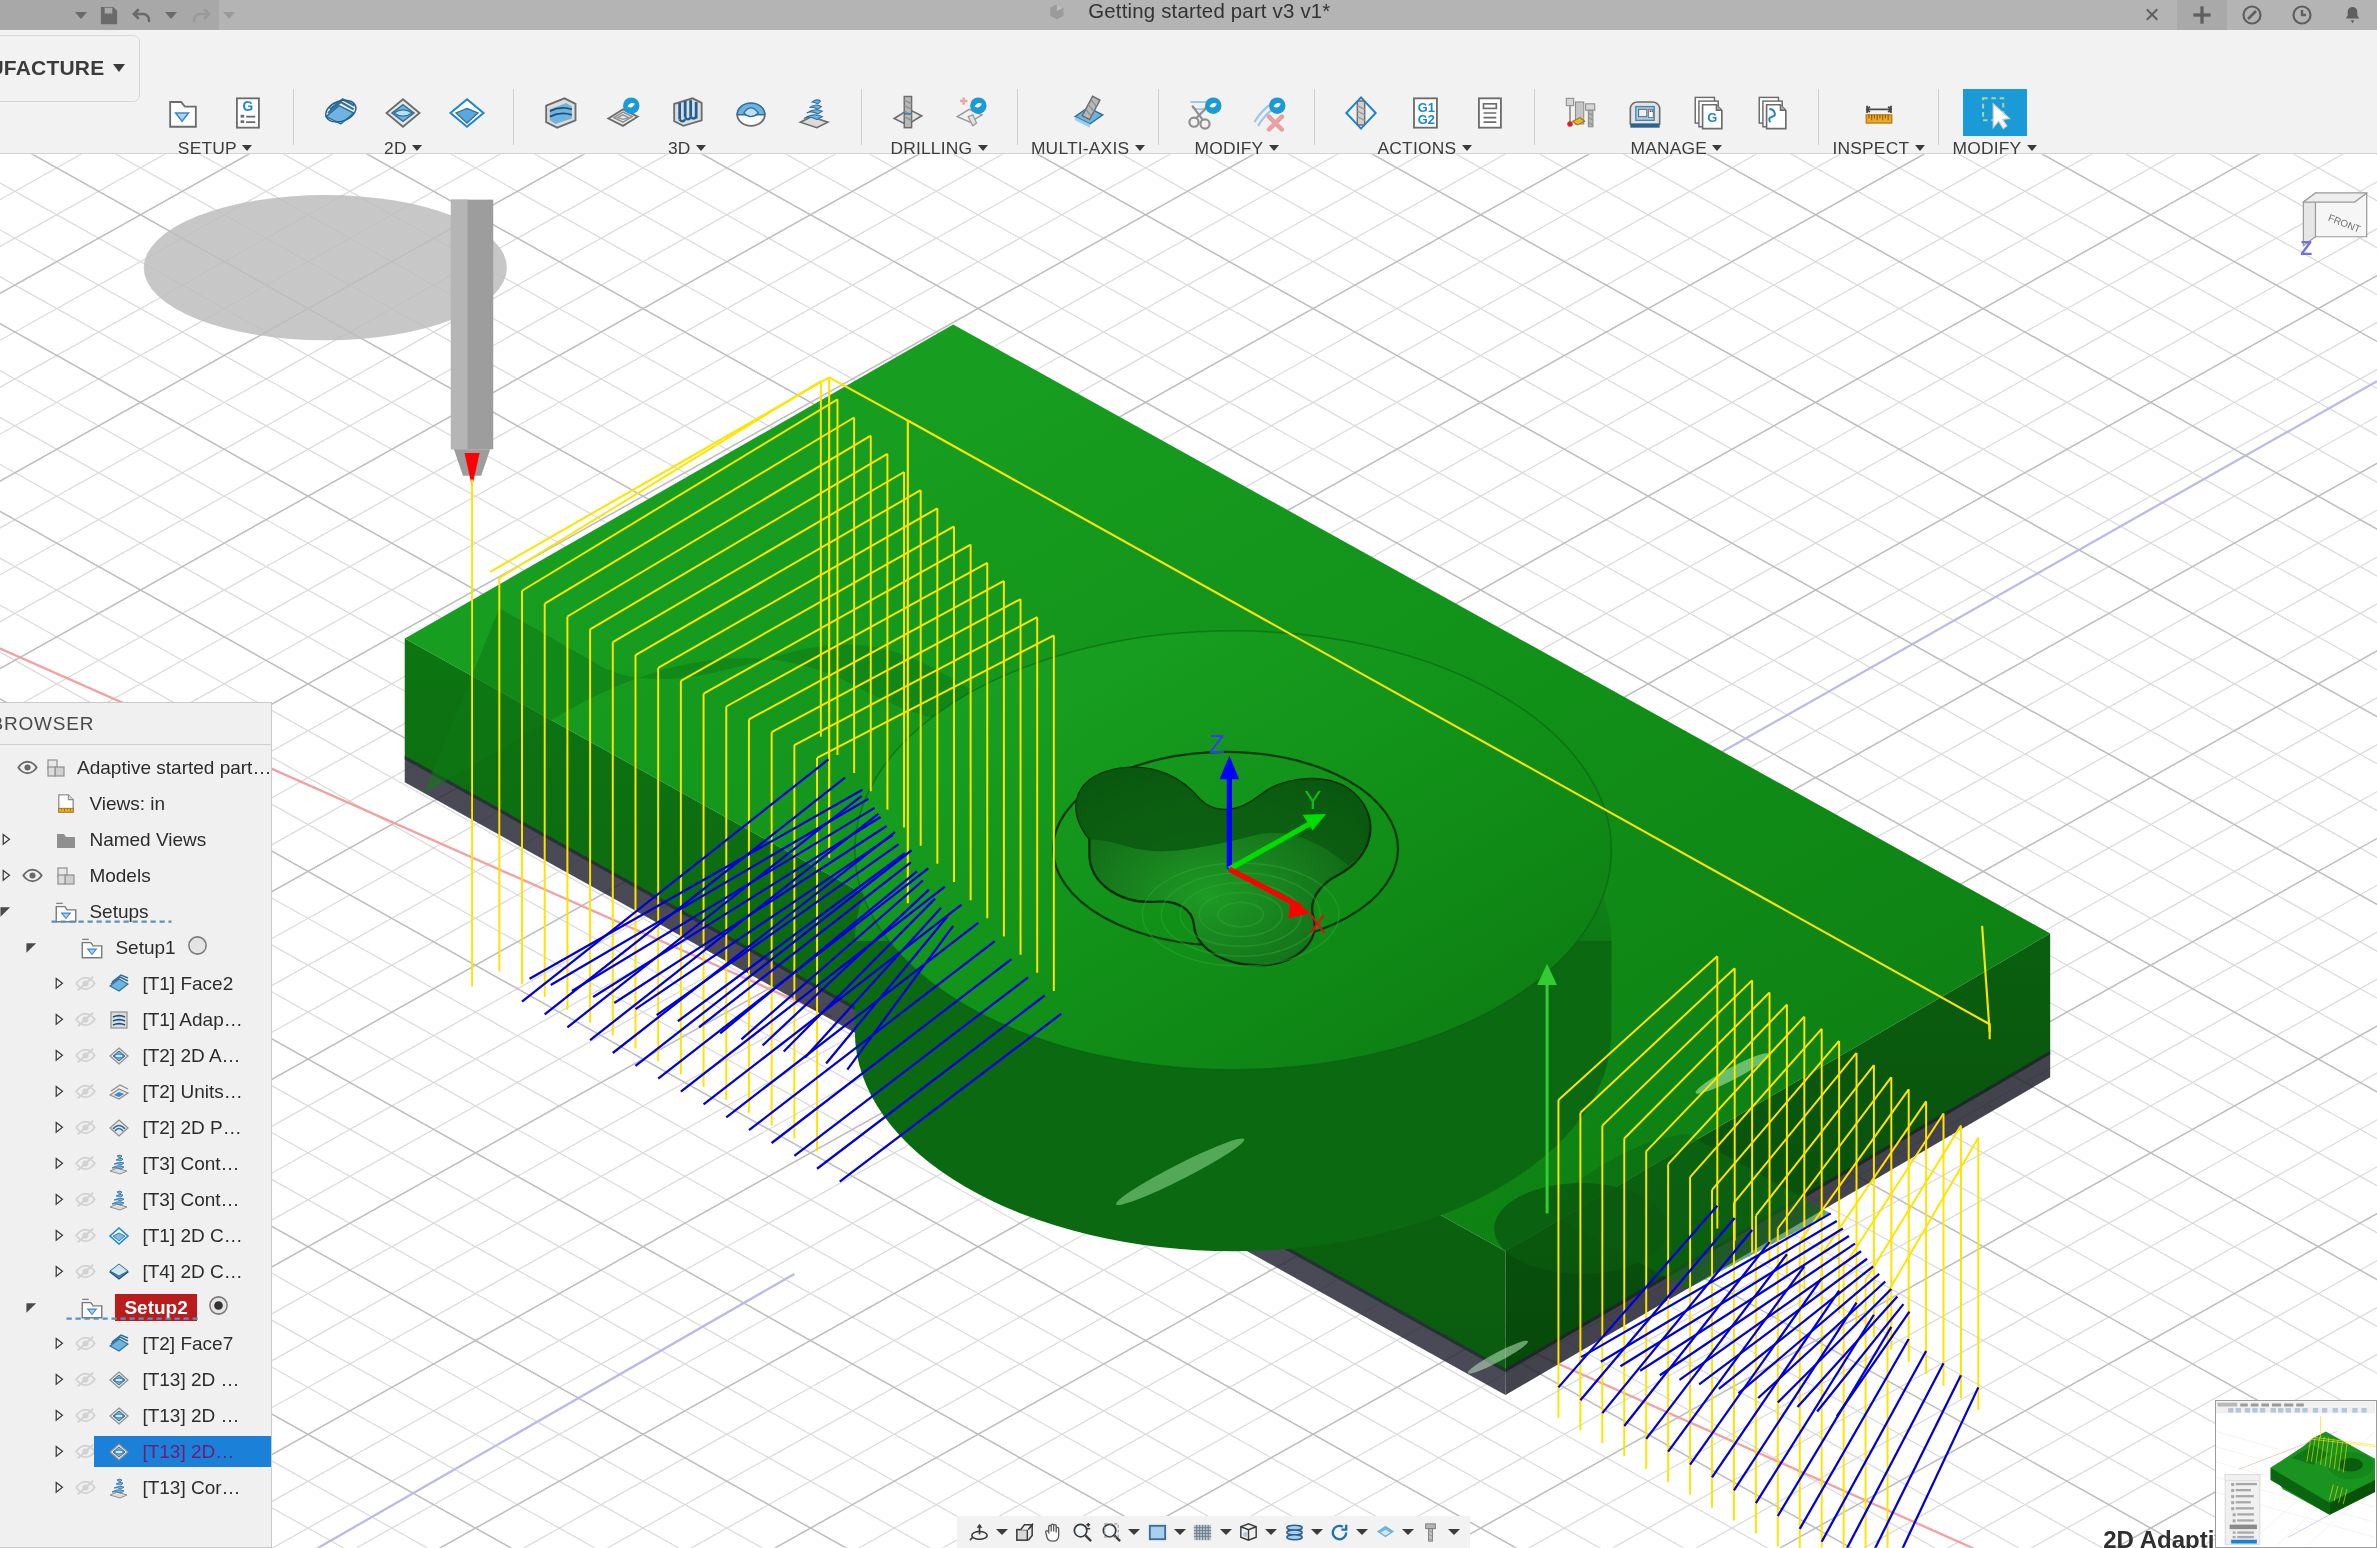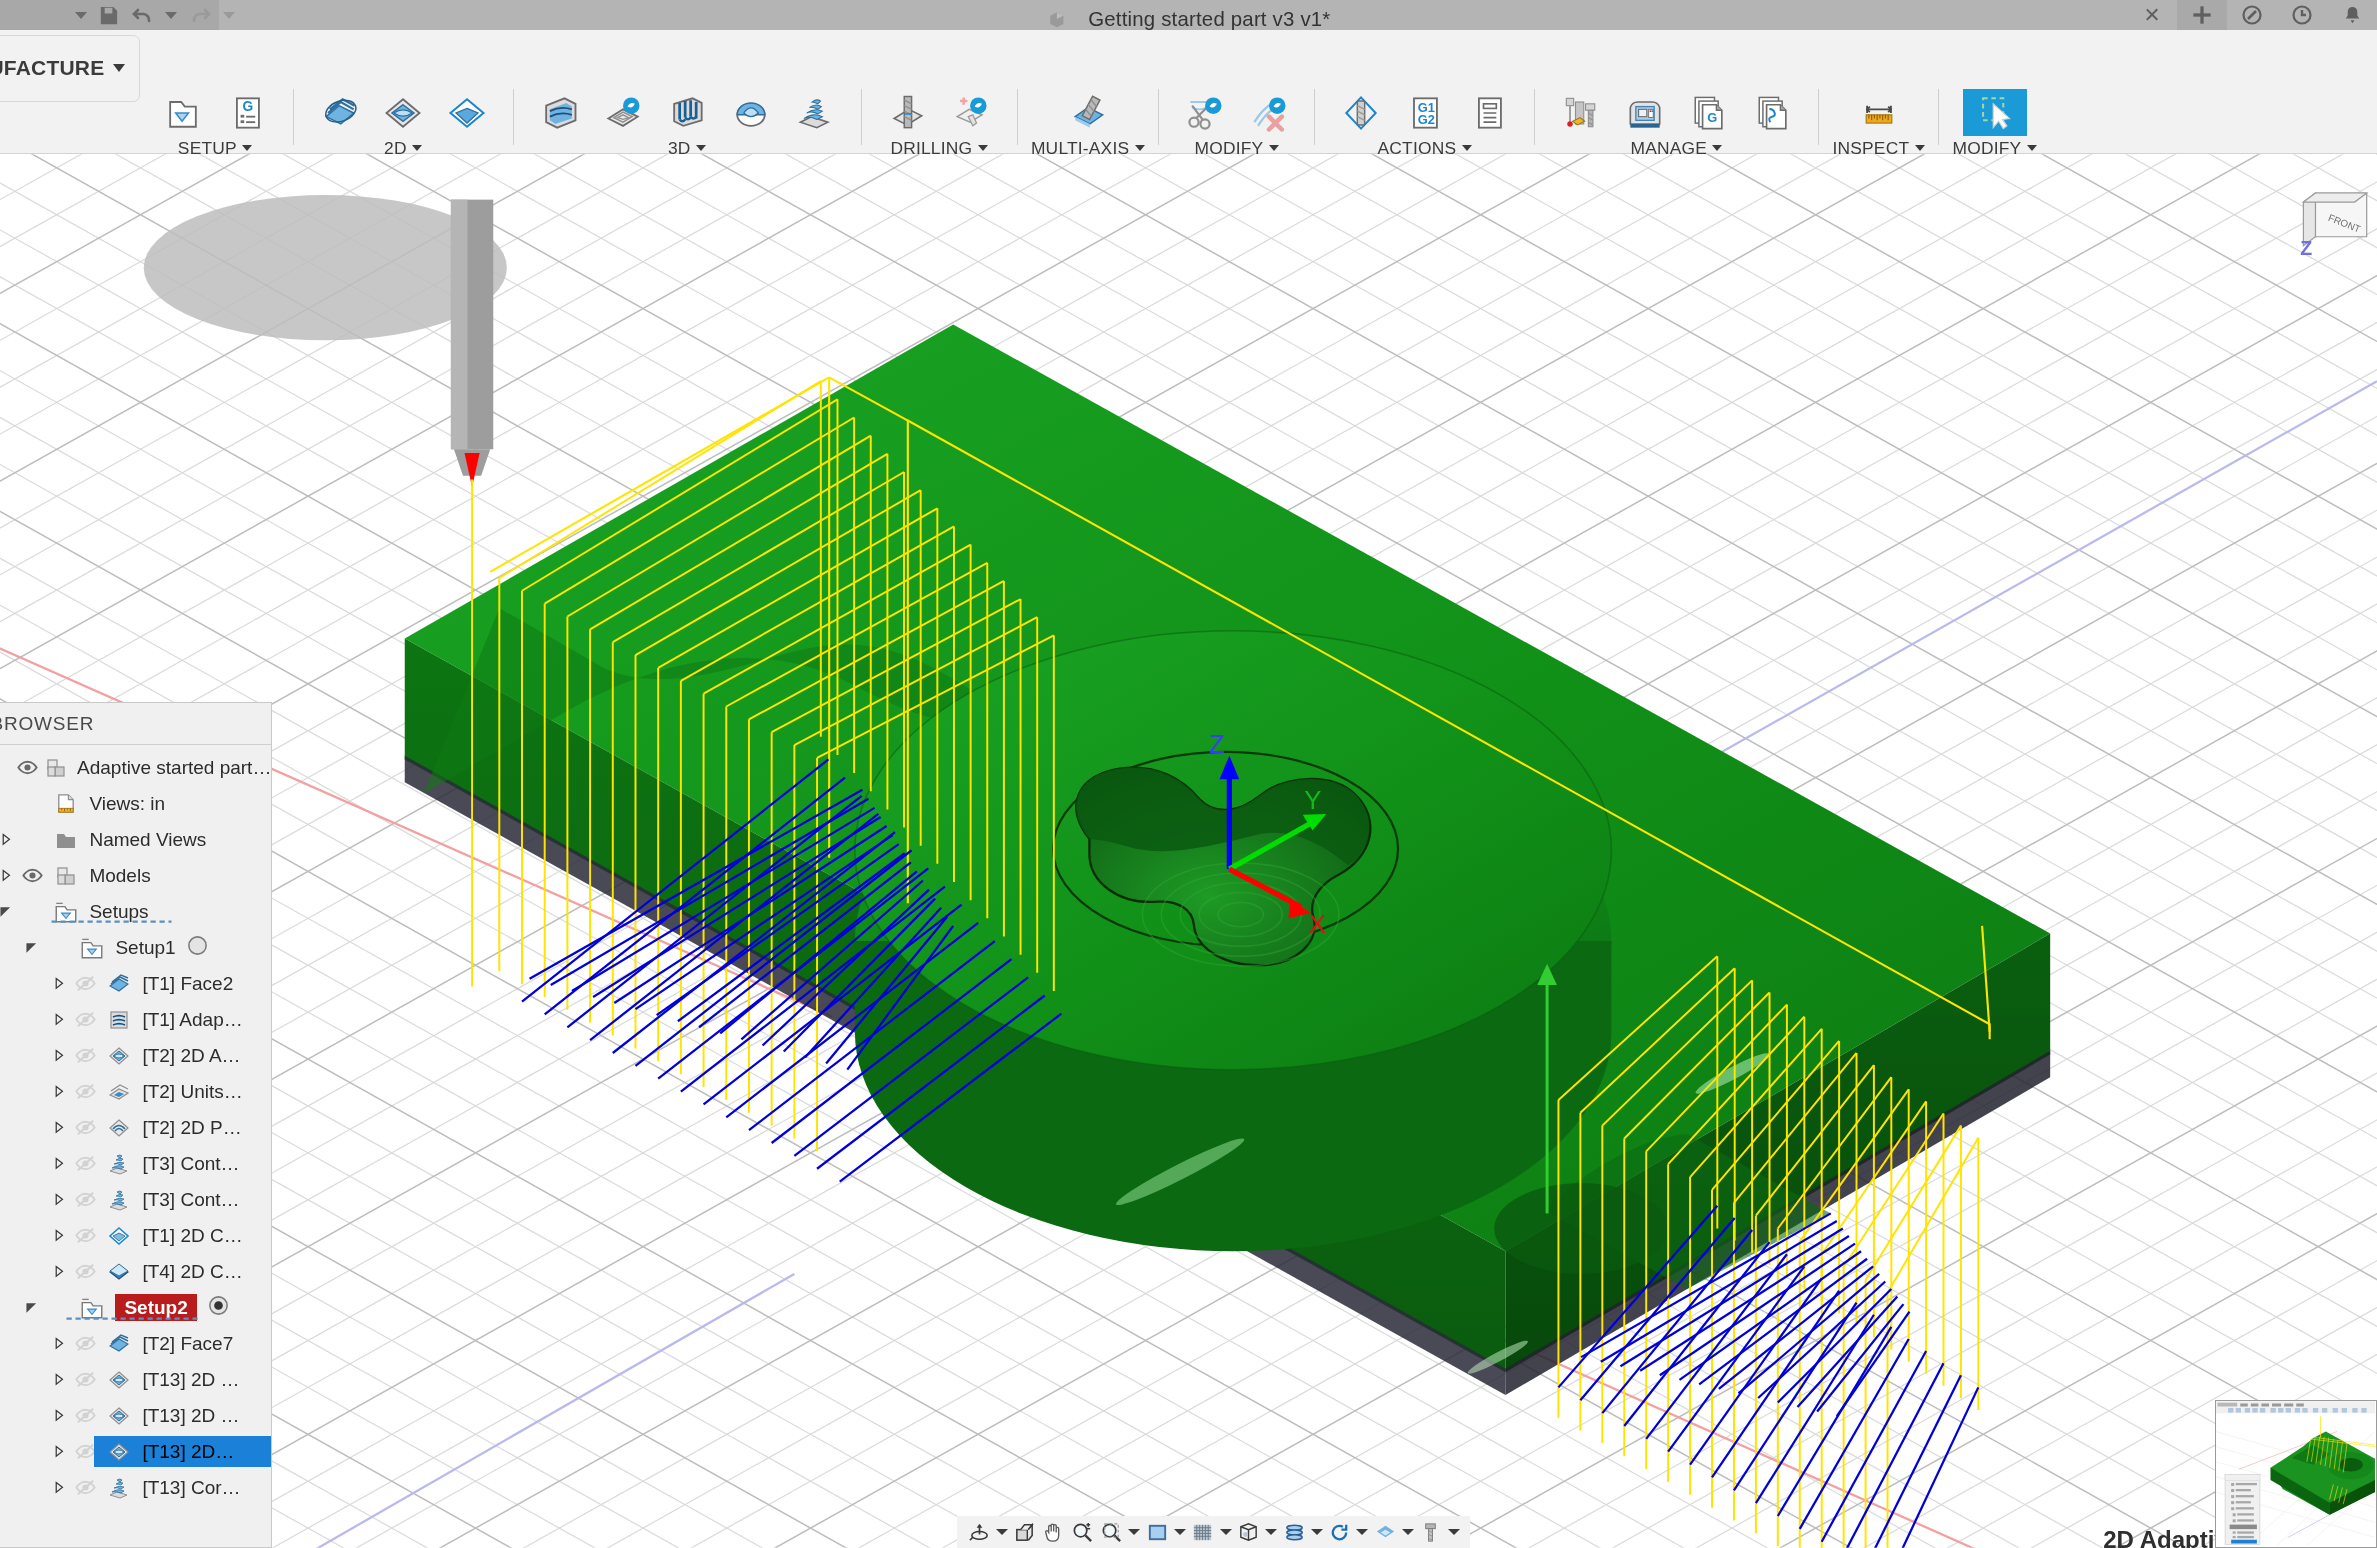--- a/index.html
+++ b/index.html
@@ -17,21 +17,21 @@
   }
   .tb-left{ position:absolute; left:0; top:0; height:30px; width:219px;
             background:#a8a8a8; display:flex; align-items:center; gap:10.6px; padding-left:64px;}
   .tb-btn{ width:26px;height:26px; display:flex;align-items:center;justify-content:center;
            color:#5a5a5a; }
   .caret-sm{ width:0;height:0;border-left:6.8px solid transparent;border-right:6.8px solid transparent;
              border-top:7.6px solid #6a6a6a; }
   .tb-doc-icon{ width:19.7px;height:26px;background:#6e6e6e; }
 
   #doc-title-wrap{
-    position:absolute; left:0; top:12px; width:2377px; height:15px;
+    position:absolute; left:0; top:4px; width:2377px; height:15px;
     display:flex; align-items:center; justify-content:center; gap:22px;
     pointer-events:none;
   }
   #doc-title{ font-size:20.4px; color:#333; letter-spacing:0.2px; }
   .doc-cube{ width:19.7px;height:19.7px; position:relative; }
 
   .tb-right{ position:absolute; right:0; top:0; height:30px; display:flex; align-items:center; }
   .tb-ricon{ width:50px;height:30px; display:flex;align-items:center;justify-content:center;
              color:#5f5f5f; font-size:20.4px; }
   .tb-ricon.hl{ background:#a9a9a9; }
@@ -91,21 +91,21 @@
   .trow{ height:36px; display:flex; align-items:center; font-size:19px; color:#2c2c2c;
          position:relative; }
   .trow .arrow{ width:23px; display:flex; align-items:center; justify-content:center; }
   .eye{ width:32px; display:flex; align-items:center; justify-content:center; }
   .ticon{ width:35px; display:flex; align-items:center; justify-content:center; }
   .tlabel{ margin-left:6px; white-space:nowrap; }
   .trow.selected .tlabel{ background:#1a80d8; color:#fff; padding:2.3px 6.8px; border-radius:1.5px; }
   .trow .tlabel.greyhl{ background:#b91c1c; color:#fff; font-weight:bold; padding:2.3px 9px; }
   .sel-band{ position:absolute; left:101px; right:0; top:2.3px; bottom:2.3px; background:#1a80d8; }
   .trow.selected .ticon, .trow.selected .tlabel{ position:relative; z-index:2; }
-  .trow.selected .tlabel{ background:transparent; padding:0; color:#000000; }
+  .trow.selected .tlabel{ background:transparent; padding:0; color:#701a75; }
 
   
   #navbar{
     position:absolute; left:957px; bottom:0; height:32px;
     background:#f2f2f2; display:flex; align-items:center; padding:0 7.6px; gap:0; z-index:45;
   }
   .nv{ width:29px;height:29px;display:flex;align-items:center;justify-content:center; }
   .nvc{ width:16.6px;height:29px;display:flex;align-items:center;justify-content:center; }
   .caret-nv{ width:0;height:0;border-left:6px solid transparent;border-right:6px solid transparent;
              border-top:6.8px solid #3a3a3a; }

